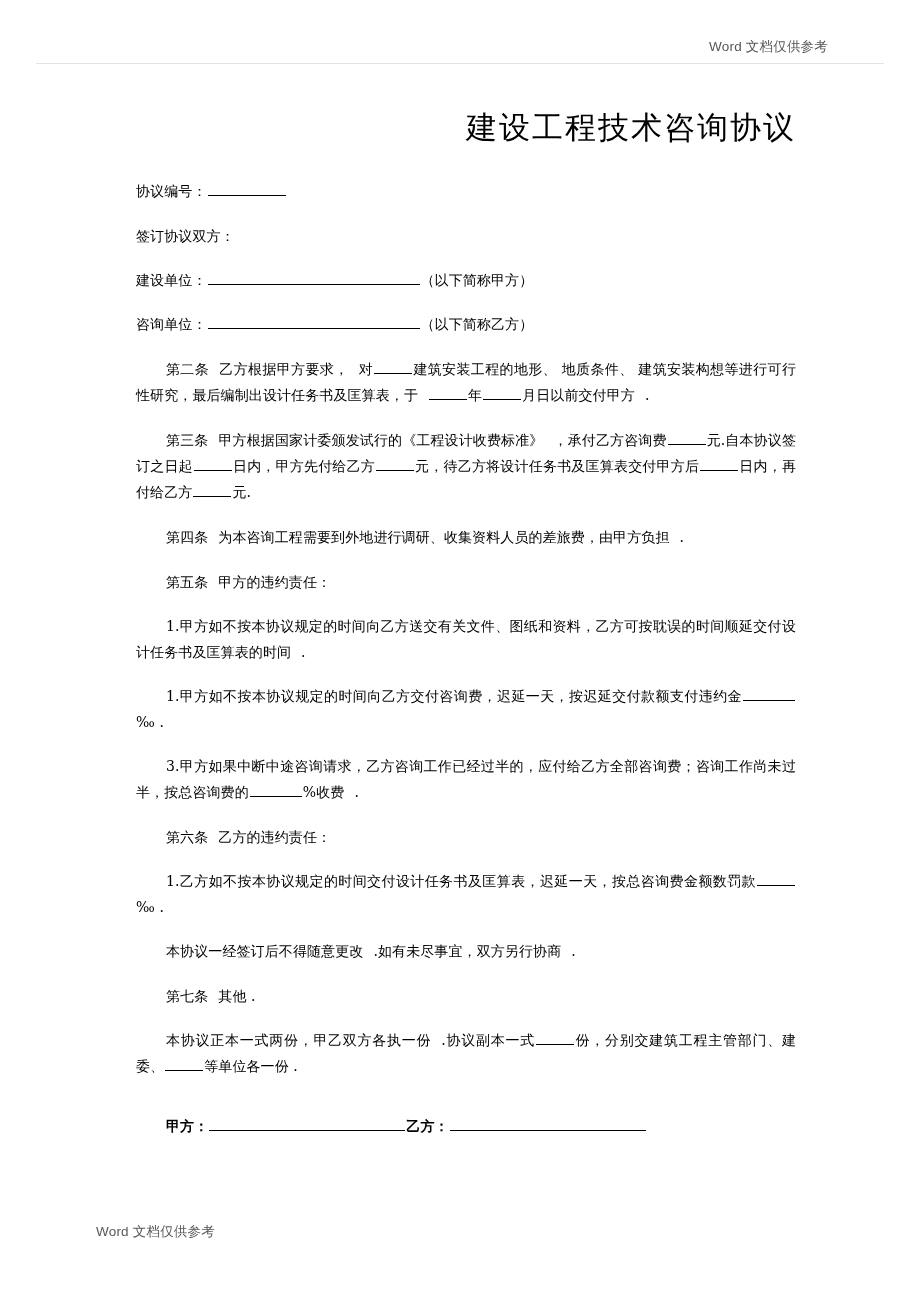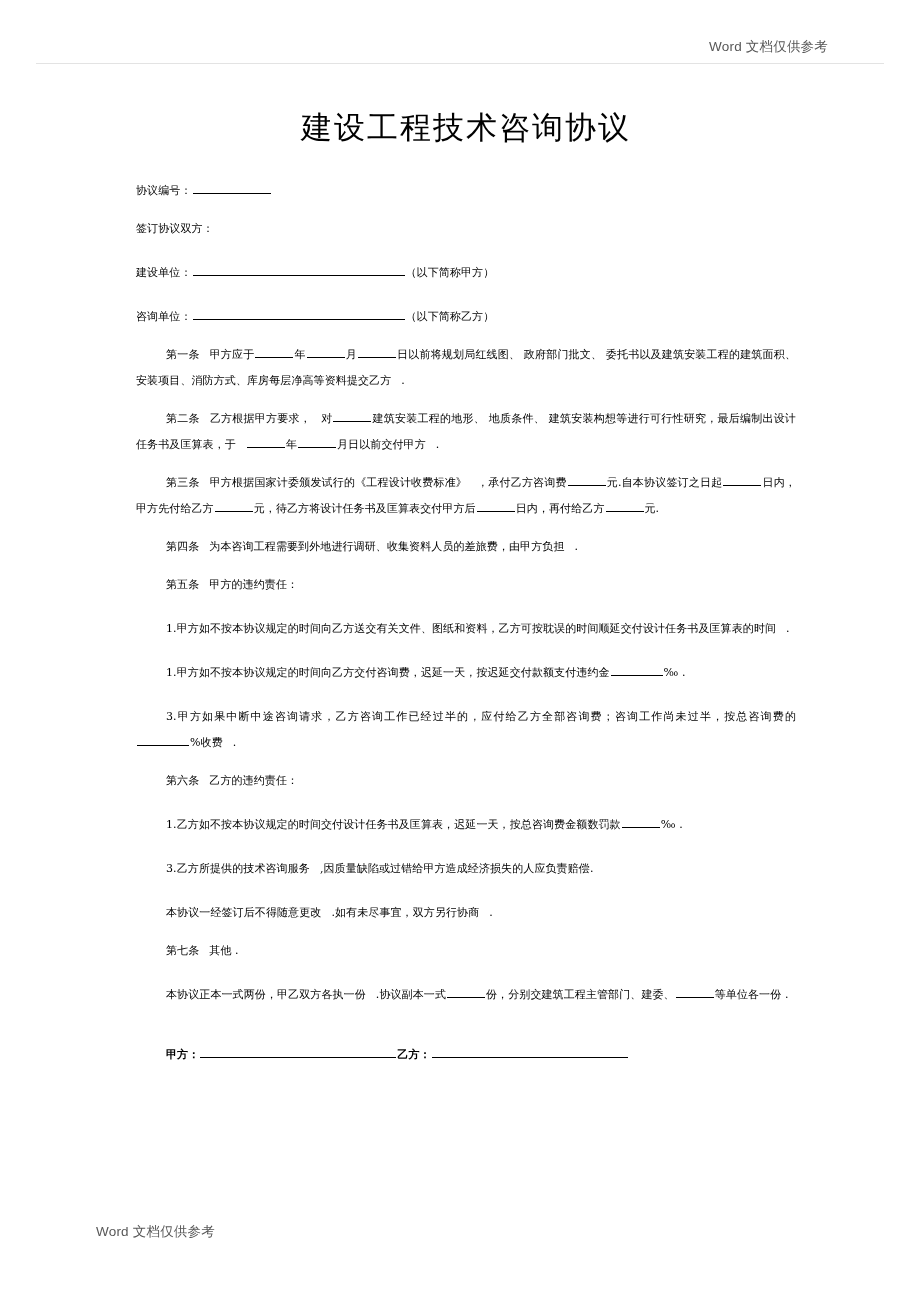--- a/index.html
+++ b/index.html
@@ -74,36 +74,36 @@
     position: absolute;
     left: 136px;
     top: 104px;
     width: 660px;
   }
 
   .doc-title {
     font-size: 31px;
     line-height: 46px;
     letter-spacing: 2px;
-    text-align: center;
+    text-align: right;
     margin: 0 0 28px 0;
     font-weight: normal;
     font-family: "DejaVu Serif", "Liberation Serif", serif;
   }
 
   p {
     margin: 0;
-    font-size: 11px;
+    font-size: 14px;
     line-height: 26px;
     text-align: justify;
     letter-spacing: 0.1px;
   }
 
   .indent { text-indent: 30px; }
-  .gap-before { margin-top: 12px; }
+  .gap-before { margin-top: 19px; }
   .gap-small { margin-top: 18px; }
 
   .blank {
     display: inline-block;
     border-bottom: 1px solid #000;
     vertical-align: baseline;
     height: 14px;
     margin: 0 1px;
   }
   .b-sm { width: 38px; }
@@ -137,23 +137,20 @@
 
     <p class="gap-small">
       <span>建设单位：</span><span class="blank b-xl"></span><span>（以下简称甲方）</span>
     </p>
 
     <p class="gap-small">
       <span>咨询单位：</span><span class="blank b-xl"></span><span>（以下简称乙方）</span>
     </p>
 
 
-    <p class="indent gap-before">
-      <span>第一条</span><span class="sig-gap"></span><span>甲方应于</span><span class="blank b-sm"></span><span>年</span><span class="blank b-sm"></span><span>月</span><span class="blank b-sm"></span><span>日以前将规划局红线图、 政府部门批文、 委托书以及建筑安装工程的建筑面积、安装项目、消防方式、库房每层净高等资料提交乙方</span><span class="sig-gap"></span><span>.</span>
-    </p>
 
     <p class="indent gap-before">
       <span>第二条</span><span class="sig-gap"></span><span>乙方根据甲方要求，</span><span class="sig-gap"></span><span>对</span><span class="blank b-sm"></span><span>建筑安装工程的地形、 地质条件、 建筑安装构想等进行可行性研究，最后编制出设计任务书及匡算表，于</span><span class="sig-gap"></span><span class="blank b-sm"></span><span>年</span><span class="blank b-sm"></span><span>月日以前交付甲方</span><span class="sig-gap"></span><span>.</span>
     </p>
 
     <p class="indent gap-before">
       <span>第三条</span><span class="sig-gap"></span><span>甲方根据国家计委颁发试行的《工程设计收费标准》</span><span class="sig-gap"></span><span>，承付乙方咨询费</span><span class="blank b-sm"></span><span>元.自本协议签订之日起</span><span class="blank b-sm"></span><span>日内，甲方先付给乙方</span><span class="blank b-sm"></span><span>元，待乙方将设计任务书及匡算表交付甲方后</span><span class="blank b-sm"></span><span>日内，再付给乙方</span><span class="blank b-sm"></span><span>元.</span>
     </p>
 
     <p class="indent gap-before">
@@ -178,23 +175,20 @@
 
     <p class="indent gap-before">
       <span>第六条</span><span class="sig-gap"></span><span>乙方的违约责任：</span>
     </p>
 
     <p class="indent gap-small">
       <span>1.乙方如不按本协议规定的时间交付设计任务书及匡算表，迟延一天，按总咨询费金额数罚款</span><span class="blank b-sm"></span><span>‰ .</span>
     </p>
 
 
-    <p class="indent gap-small">
-      <span>3.乙方所提供的技术咨询服务</span><span class="sig-gap"></span><span>,因质量缺陷或过错给甲方造成经济损失的人应负责赔偿</span><span>.</span>
-    </p>
 
     <p class="indent gap-small">
       <span>本协议一经签订后不得随意更改</span><span class="sig-gap"></span><span>.如有未尽事宜，双方另行协商</span><span class="sig-gap"></span><span>.</span>
     </p>
 
     <p class="indent gap-before">
       <span>第七条</span><span class="sig-gap"></span><span>其他 .</span>
     </p>
 
     <p class="indent gap-small">

